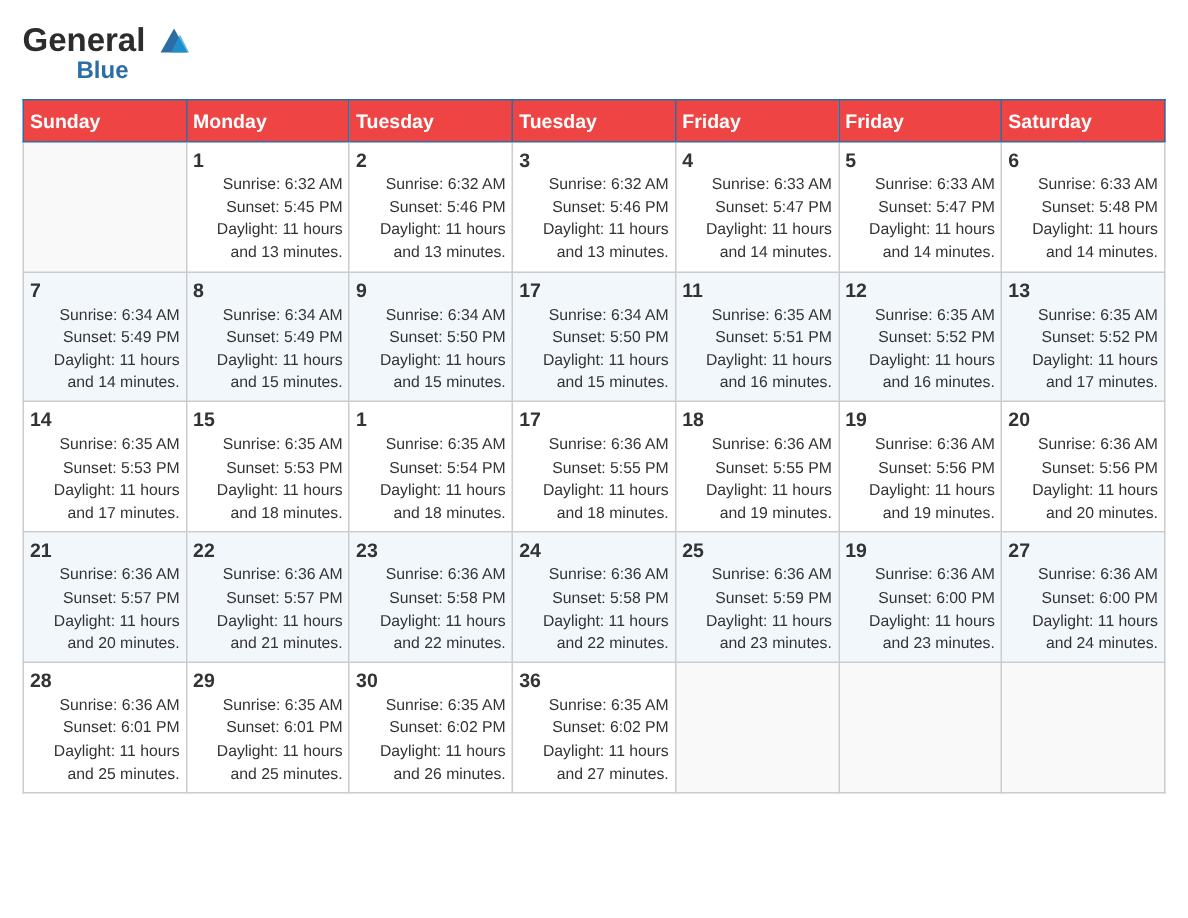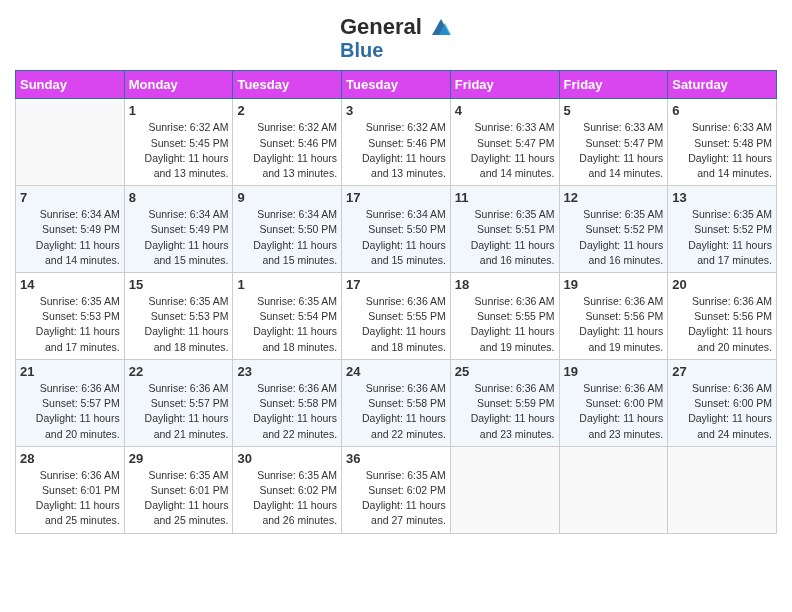--- a/index.html
+++ b/index.html
@@ -8,21 +8,21 @@
       background: #fff;
       width: 792px;
       min-height: 612px;
     }
     .container {
       width: 792px;
       padding: 10px 15px 15px 15px;
     }
     .header {
       display: flex;
-      justify-content: center;
+      justify-content: flex-start;
       align-items: flex-start;
       margin-bottom: 8px;
     }
     .logo {
       display: flex;
       align-items: center;
       margin-top: 4px;
     }
     .title-block {
       text-align: right;
@@ -35,21 +35,21 @@
     .location {
       font-size: 16px;
       color: #555;
     }
     table {
       width: 100%;
       border-collapse: collapse;
       font-size: 11px;
     }
     thead tr th {
-      background-color: #d946ef;
+      background-color: #ef4444;
       color: white;
       padding: 6px 4px;
       text-align: left;
       font-size: 13px;
       font-weight: bold;
       border: 1px solid #2e6da4;
     }
     tbody tr td {
       border: 1px solid #ccc;
       vertical-align: top;
@@ -87,21 +87,21 @@
   <div class="header">
     <div class="logo">
       <div>
         <div style="font-size:22px;font-weight:bold;color:#2c2c2c;line-height:1.15;">
           <span style="color:#2c2c2c;">General</span>
           <svg style="display:inline;vertical-align:middle;margin-left:2px;" width="22" height="22" viewBox="0 0 22 22">
             <polygon points="11,2 20,18 2,18" fill="#2e6da4"></polygon>
             <polygon points="15,6 21,18 9,18" fill="#1a9cd8" opacity="0.7"></polygon>
           </svg>
         </div>
-        <div style="font-size:20px;font-weight:bold;color:#2e6da4;line-height:1.15;">Blue</div>
+        <div style="font-size:16px;font-weight:bold;color:#2e6da4;line-height:1.15;margin-left:36px;">Blue</div>
       </div>
     </div>
     <div class="title-block">
       <div class="month-title"></div>
       <div class="location"></div>
     </div>
   </div>
 
   <table>
     <thead>

